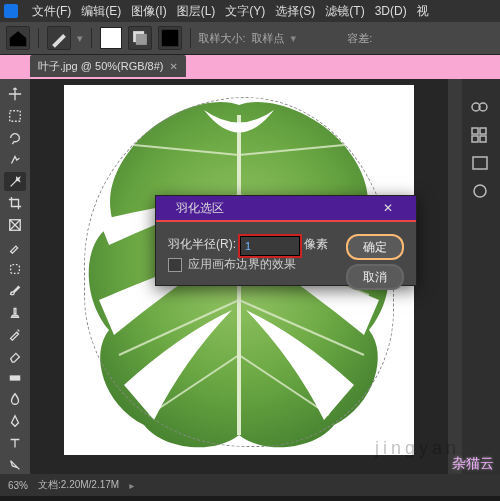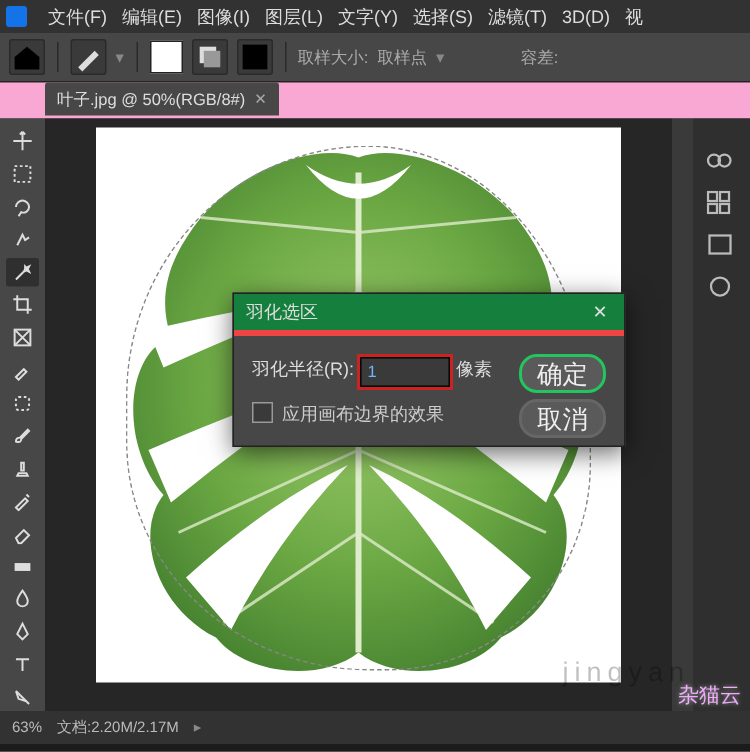--- a/index.html
+++ b/index.html
@@ -22,29 +22,29 @@
 .paper{width:350px;height:370px;background:#fff;position:relative;overflow:hidden}
 .leaf{position:absolute;inset:0}
 .sel-ants{position:absolute;inset:12px 20px 8px 20px;border:1.5px dashed #888;border-radius:60% 55% 50% 60% / 55% 60% 45% 50%}
 .scrollv{width:14px;background:#3a3a3a}
 .panels{width:38px;background:#2f2f2f;display:flex;flex-direction:column;align-items:center;padding-top:20px;gap:10px}
 .picon{width:20px;height:18px;color:#999}
 .picon svg{width:18px;height:16px;stroke:#bbb;fill:none;stroke-width:1.5}
 .statusbar{height:22px;background:#323232;display:flex;align-items:center;padding:0 8px;gap:10px;font-size:10px;color:#bbb}
 
 .dialog{position:absolute;left:155px;top:195px;width:260px;background:#474747;border:1px solid #222;box-shadow:0 4px 16px rgba(0,0,0,.6);color:#ddd;font-size:12px;z-index:10}
-.dlg-title{height:24px;background:#15803d;display:flex;align-items:center;justify-content:space-between;padding:0 8px;border-bottom:4px solid #ef4444}
+.dlg-title{height:24px;background:#4c1d95;display:flex;align-items:center;justify-content:space-between;padding:0 20px;border-bottom:2px solid #ef4444}
 .dlg-title .close{width:16px;height:16px;display:flex;align-items:center;justify-content:center;color:#ddd;font-size:12px}
 .dlg-body{padding:14px 12px 12px 12px;position:relative}
 .row1{display:flex;align-items:flex-start;gap:4px}
 .inputbox{width:50px;height:18px;background:#3a3a3a;border:1px solid #000;color:#6fb4ff;padding:0 4px;font-size:11px;outline:2px solid #c22;outline-offset:0}
-.btn{position:absolute;right:12px;width:54px;height:22px;border:2px solid #22c55e;border-radius:12px;background:#5a5a5a;display:flex;align-items:center;justify-content:center;font-size:17px;color:#eee}
+.btn{position:absolute;right:12px;width:54px;height:22px;border:2px solid #fdba74;border-radius:12px;background:#5a5a5a;display:flex;align-items:center;justify-content:center;font-size:12px;color:#eee}
 .btn.ok{top:12px}
 .btn.cancel{top:42px;border-color:#666;outline:none}
-.row2{display:flex;gap:6px;margin-top:10px;color:#ccc}
+.row2{display:flex;align-items:center;gap:6px;color:#ccc}
 .cb{width:12px;height:12px;border:1px solid #999;background:#3a3a3a}
 .wm{position:absolute;right:6px;bottom:28px;color:#f0abfc;font-size:14px;font-weight:400;text-shadow:0 0 3px rgba(255,255,255,.5)}
 .wm2{position:absolute;right:40px;bottom:42px;color:rgba(0,0,0,.25);font-size:18px;letter-spacing:4px}
 </style>
 </head>
 <body>
 
 <div class="menubar">
   <div class="logo"></div>
   <span>文件(F)</span>

